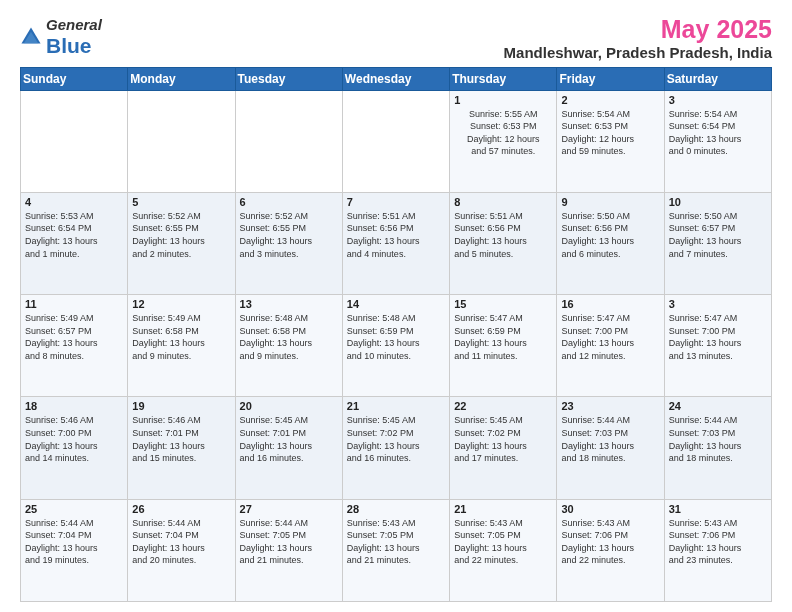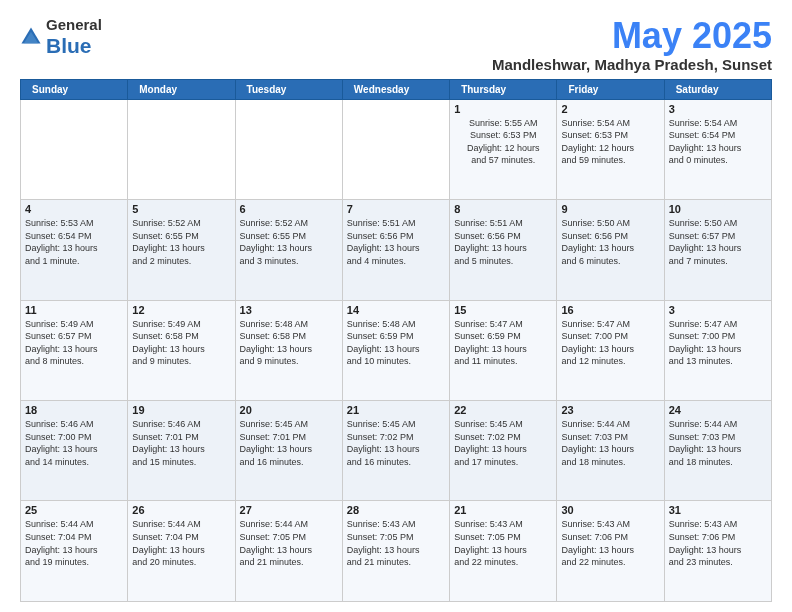--- a/index.html
+++ b/index.html
@@ -25,56 +25,57 @@
     }
     .logo {
       display: flex;
       align-items: center;
       gap: 4px;
     }
     .logo-text-general {
       font-size: 15px;
       font-weight: bold;
       color: #333;
+      font-style: italic;
     }
     .logo-text-blue {
       font-size: 21px;
       font-weight: bold;
       color: #2a6db5;
     }
     .logo-icon {
       width: 22px;
       height: 22px;
     }
     .title-block {
       text-align: right;
     }
     .main-title {
-      font-size: 36px;
-      font-weight: bold;
-      color: #3b82f6;
+      font-size: 25px;
+      font-weight: bold;
+      color: #ec4899;
       line-height: 1.1;
     }
     .subtitle {
       font-size: 15px;
       font-weight: bold;
       color: #333;
     }
     .calendar {
       flex: 1;
       border-collapse: collapse;
       width: 100%;
       table-layout: fixed;
     }
     .calendar thead tr th {
       background-color: #2a6db5;
       color: white;
-      font-size: 10px;
-      font-weight: bold;
-      padding: 4px 11px;
+      font-size: 12px;
+      font-weight: bold;
+      padding: 4px 2px;
       text-align: left;
       border: 1px solid #1a5a9a;
     }
     .calendar tbody tr td {
       border: 1px solid #ccc;
       vertical-align: top;
       padding: 3px 4px;
       font-size: 9.5px;
       color: #333;
       background: #fff;
@@ -112,21 +113,21 @@
         <polygon points="15,2 28,24 2,24" fill="#2a6db5"></polygon>
         <polygon points="15,8 25,24 5,24" fill="#5b9bd5" opacity="0.5"></polygon>
       </svg>
       <div>
         <span class="logo-text-general">General</span><br>
         <span class="logo-text-blue">Blue</span>
       </div>
     </div>
     <div class="title-block">
       <div class="main-title">May 2025</div>
-      <div class="subtitle">Mandleshwar, Madhya Pradesh, Sunset</div>
+      <div class="subtitle">Mandleshwar, Pradesh Pradesh, India</div>
     </div>
   </div>
 
   <table class="calendar">
     <thead>
       <tr>
       <th>Sunday</th>
           <th>Monday</th>
           <th>Tuesday</th>
           <th>Wednesday</th>

